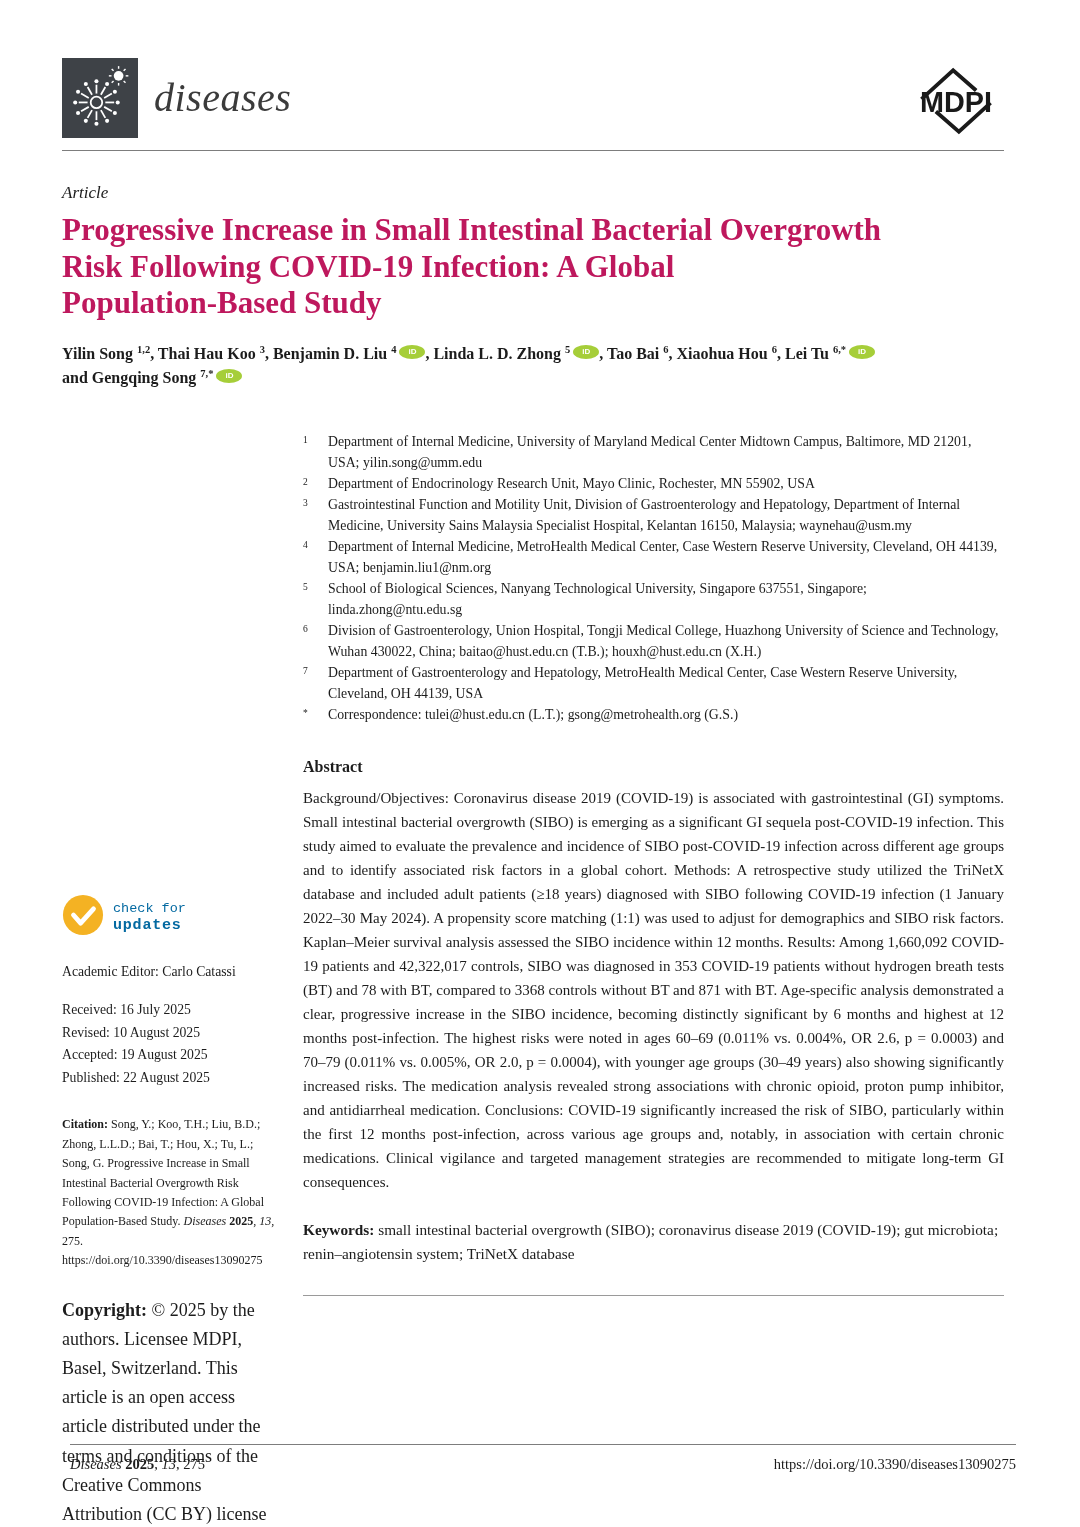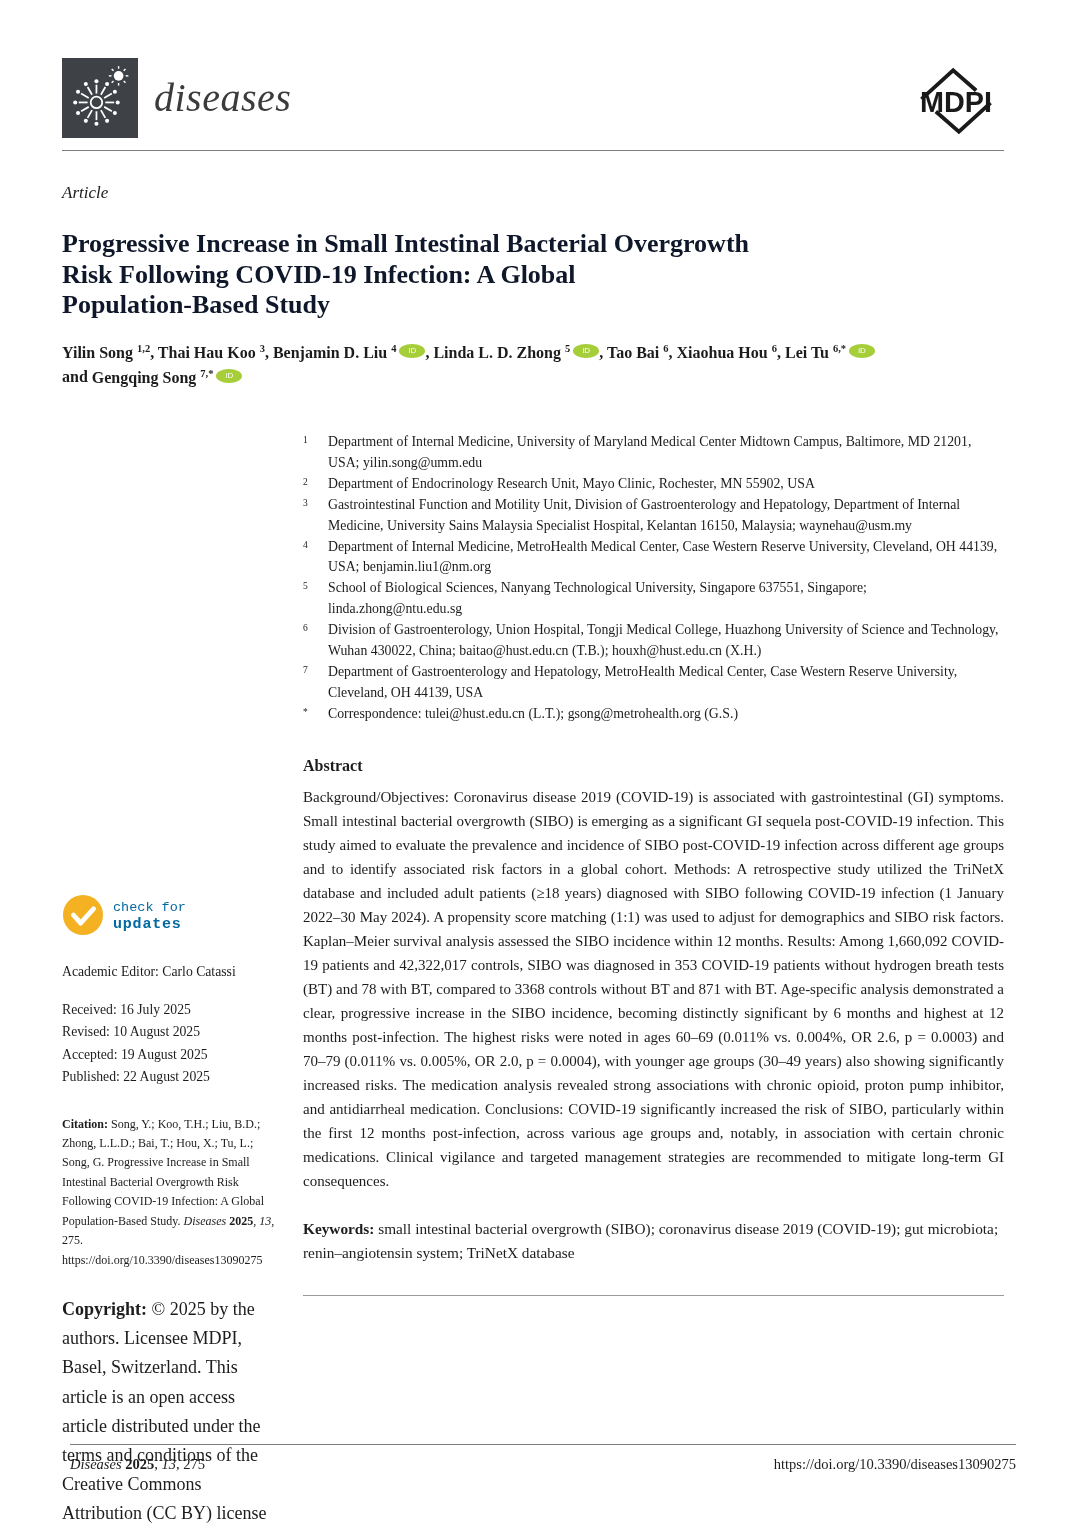--- a/index.html
+++ b/index.html
@@ -15,27 +15,27 @@
   }
   
   .header{display:flex;justify-content:space-between;align-items:flex-start;padding-top:58px;height:82px;}
   .journal-logo{display:flex;align-items:center;gap:16px;}
   .logo-box{width:76px;height:80px;background:var(--logo_bg,#3E4247);display:flex;align-items:center;justify-content:center;}
   .journal-name{font-style:italic;font-size:40px;color:#3b3b3b;letter-spacing:.5px;line-height:80px;}
   .mdpi-logo{margin-top:2px;}
   .header-rule{border:none;border-top:1.5px solid #7d7d7d;margin:10px 0 0 0;}
   
   .article-label{font-style:italic;font-size:17px;margin-top:32px;}
-  .page-title{font-weight:bold;font-size:26px;line-height:1.18;margin-top:26px;color:#0f172a;max-width:960px;}
+  .page-title{font-weight:bold;font-size:31px;line-height:1.18;margin-top:9px;color:#be185d;max-width:960px;}
   .authors{margin-top:20px;font-size:16px;font-weight:bold;line-height:1.5;max-width:950px;}
   .authors sup{font-size:10.5px;}
   .orcid{
     display:inline-block;width:26px;height:14px;border-radius:50%;
     background:var(--orcid_green,#A6CE39);color:#fff;
-    font-family:"Liberation Sans",sans-serif;font-size:8px;font-weight:normal;
+    font-family:"Liberation Sans",sans-serif;font-size:8px;font-weight:bold;
     text-align:center;line-height:14px;vertical-align:5px;margin-left:3px;
   }
   
   .content-row{display:flex;margin-top:42px;}
   .sidebar{width:241px;flex-shrink:0;padding-top:462px;box-sizing:border-box;padding-right:28px;}
   .main-col{flex:1;}
   
   .check-badge{display:flex;align-items:center;gap:9px;cursor:pointer;}
   .badge-text{font-family:Liberation Mono, monospace;color:#0369a1;line-height:1.15;}
   .badge-line1{font-size:13.5px;}

